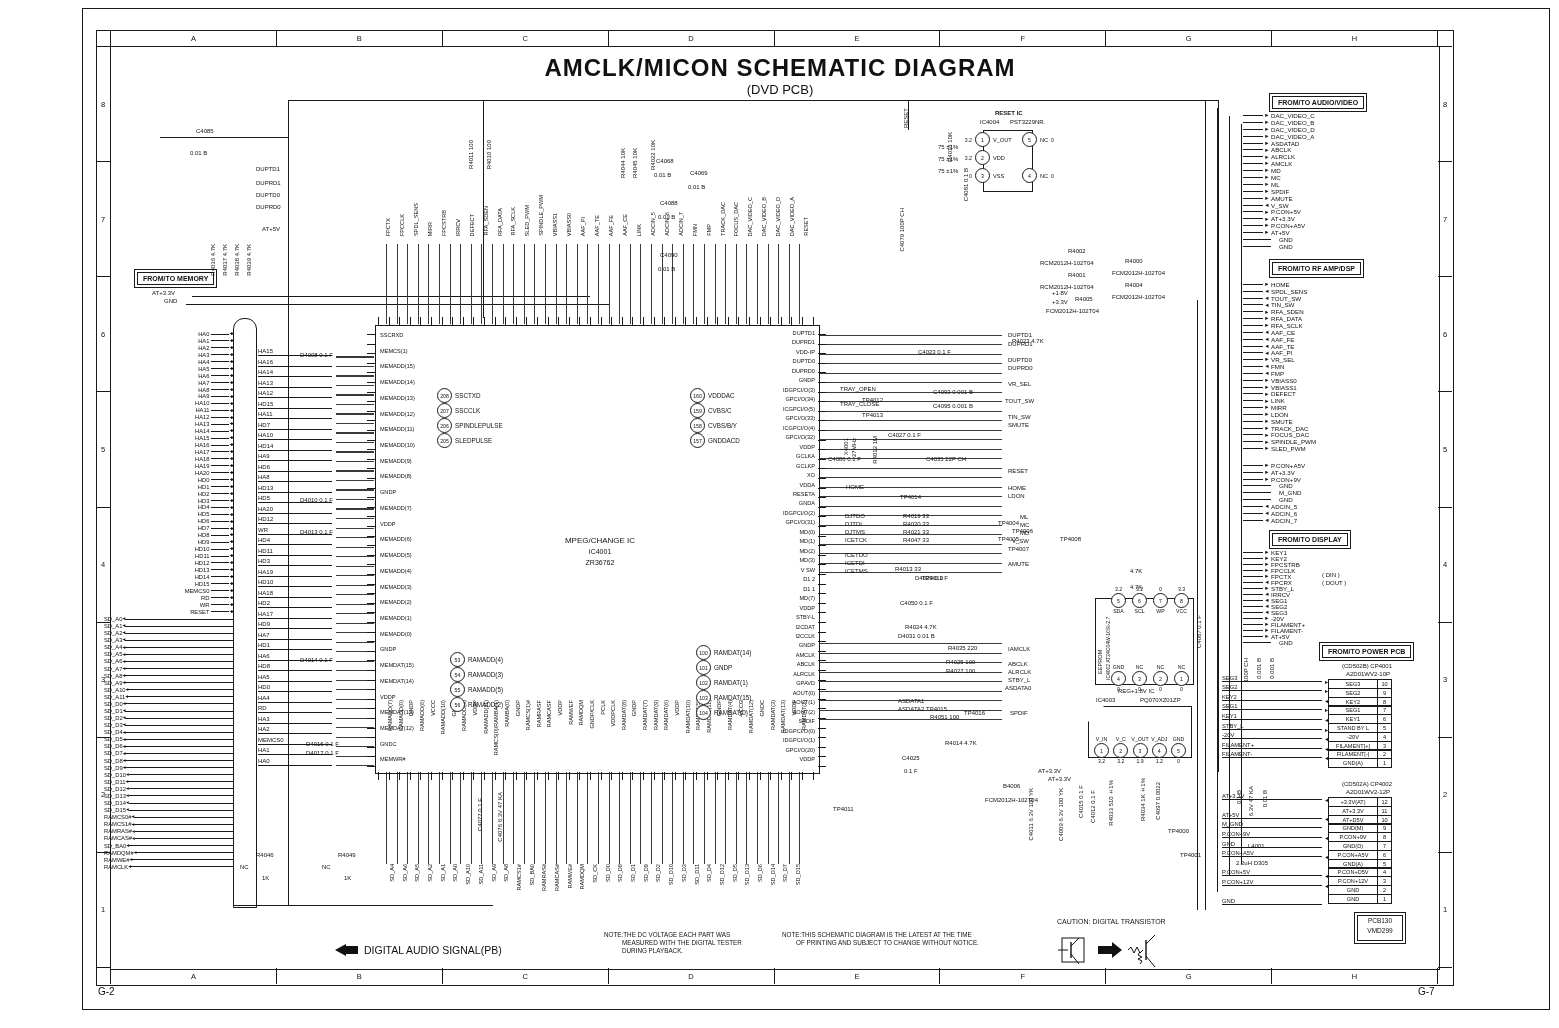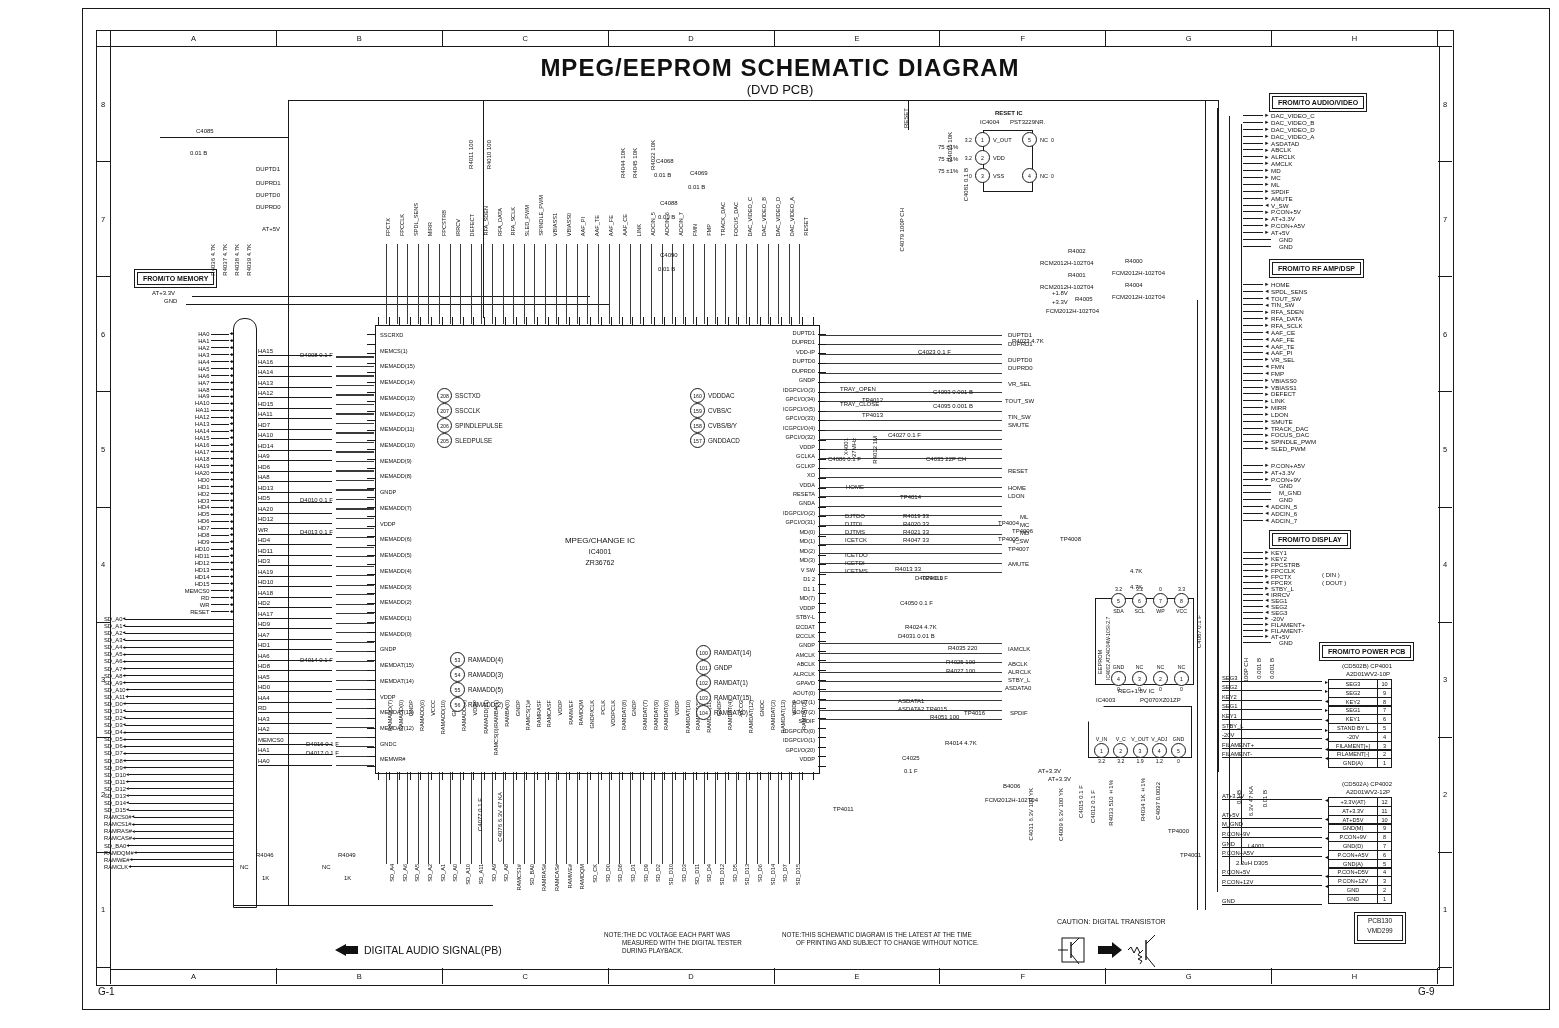--- a/index.html
+++ b/index.html
@@ -127,24 +127,24 @@
 
   <div>8</div>
       <div>7</div>
       <div>6</div>
       <div>5</div>
       <div>4</div>
       <div>3</div>
       <div>2</div>
       <div>1</div>
     </div>
-  <div class="abs" style="left:98px;top:986px;font-size:10px;">G-1</div>
-  <div class="abs" style="left:1418px;top:986px;font-size:10px;">G-9</div>
-
-  <div class="title">MPEG/EEPROM SCHEMATIC DIAGRAM</div>
+  <div class="abs" style="left:98px;top:986px;font-size:10px;">G-2</div>
+  <div class="abs" style="left:1418px;top:986px;font-size:10px;">G-7</div>
+
+  <div class="title">AMCLK/MICON SCHEMATIC DIAGRAM</div>
   <div class="subtitle">(DVD PCB)</div>
 
   <div class="hline" style="left:288px;top:100px;width:930px;"></div>
   <div class="vline" style="left:288px;top:100px;height:805px;"></div>
   <div class="vline" style="left:1218px;top:100px;height:672px;"></div>
   <div class="vline" style="left:483px;top:100px;height:218px;"></div>
   <div class="vline" style="left:908px;top:100px;height:30px;"></div>
   <div class="vline" style="left:1197px;top:300px;height:610px;"></div>
   <div class="hline" style="left:233px;top:905px;width:260px;"></div>
   <div class="vline" style="left:1205px;top:100px;height:810px;"></div>

